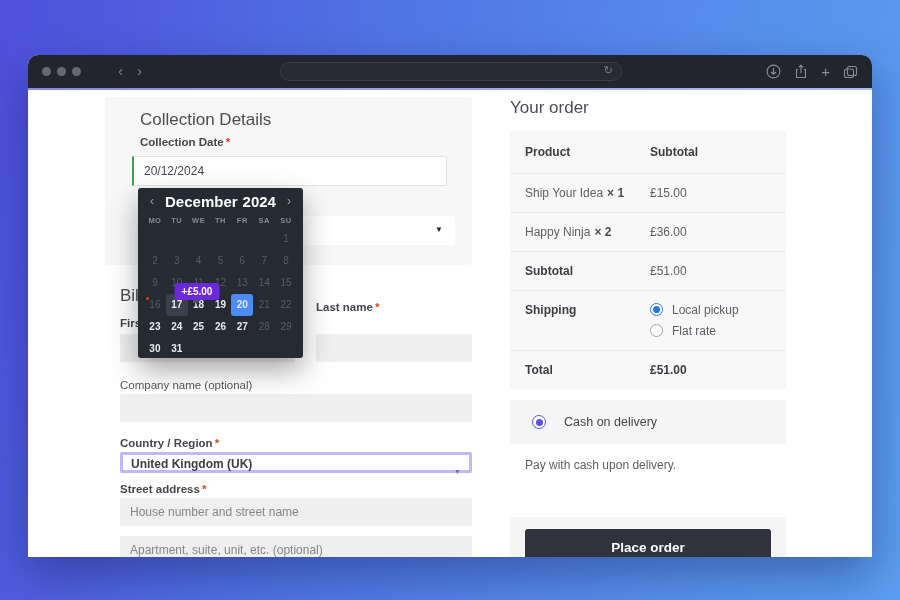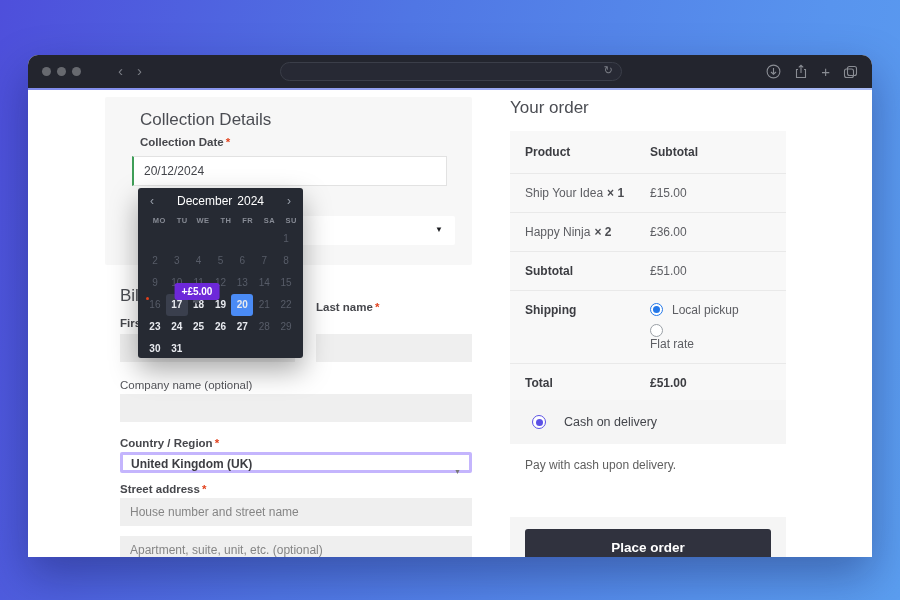--- a/index.html
+++ b/index.html
@@ -42,24 +42,24 @@
   .country-sel { position:absolute; left:92px; top:362px; width:352px; height:21px; background:#fff;
                  border:3px solid #c4b5fd; border-radius:2px; font-size:12px; font-weight:700;
                  color:#3c3d42; line-height:19px; padding:0 8px; }
   .country-sel .caret-dn { right:8px; top:7px; font-size:7px; color:#777; }
 
   
   .calendar { position:absolute; left:110px; top:98px; width:165px; height:170px; background:#262a33;
               border-radius:3px; box-shadow:0 12px 28px rgba(0,0,0,.35); z-index:10; }
   .cal-head { display:flex; justify-content:space-between; align-items:center; height:26px; padding:0 12px; }
   .cal-nav { color:#9aa0ab; font-size:12px; cursor:pointer; }
-  .cal-title { color:#fff; font-size:12px; font-weight:400; }
+  .cal-title { color:#fff; font-size:15px; font-weight:700; }
   .cal-title .yr { margin-left:5px; }
   .cal-grid { display:grid; grid-template-columns:repeat(7,1fr); padding:0 6px; }
-  .wd { font-size:7.5px; font-weight:700; color:#878b95; text-align:right; height:14px; line-height:14px; letter-spacing:.5px; }
+  .wd { font-size:7.5px; font-weight:700; color:#878b95; text-align:center; height:14px; line-height:14px; letter-spacing:.5px; }
   .cal-day { position:relative; height:22px; line-height:22px; text-align:center; font-size:10px;
              font-weight:600; color:#e8eaef; border-radius:3px; }
   .cal-day.disabled { color:#575c68; font-weight:400; }
   .cal-day.hover { background:#3a3f4d; }
   .cal-day.selected { background:#4a8bf5; }
   .day-dot { position:absolute; left:2px; top:3px; width:3px; height:3px; border-radius:50%; background:#e2401c; }
   .cal-tip { position:absolute; left:39px; top:95px; transform:translateX(-50%); background:#6d28d9;
              color:#fff; font-size:10px; font-weight:700; padding:3px 7px; border-radius:3px;
              white-space:nowrap; z-index:12;margin-left:20px; }
   .cal-tip:after { content:""; position:absolute; left:50%; bottom:-4px; margin-left:-4px;
@@ -69,21 +69,21 @@
   .order-table { position:absolute; left:482px; top:41px; width:276px; background:#f8f8f8;
                  font-size:12px; color:#5d5e63; }
   .t-row { display:flex; padding:12px 15px; border-bottom:1px solid #e9e9e9; align-items:flex-start; }
   .t-row:last-child { border-bottom:none; }
   .t-head { padding:14px 15px; font-weight:700; color:#3c3d42; }
   .t-col1 { width:125px; flex:none; }
   .t-col2 { flex:1; }
   .qty { font-weight:700; margin-left:4px; color:#4c4d52; }
   .b { font-weight:700; color:#3c3d42; }
   .ship-opt { display:flex; margin-bottom:7px; cursor:pointer; }
-  .ship-opt:last-child { margin-bottom:0;flex-direction:column; }
+  .ship-opt:last-child { margin-bottom:0; }
   .radio { position:relative; width:13px; height:13px; border-radius:50%; border:1px solid #9aa0a6;
            background:#fff; margin-right:9px; flex:none; display:inline-block; }
   .radio.checked { border-color:#2478e9; }
   .radio.checked:after { content:""; position:absolute; inset:2px; border-radius:50%; background:#2478e9; }
   .radio.purple { width:14px; height:14px; }
   .radio.purple.checked { border-color:#5b51e5; }
   .radio.purple.checked:after { background:#5b51e5; inset:2.5px; }
 
   
   .pay-box { position:absolute; left:482px; top:310px; width:276px; height:44px; background:#f5f5f5;

